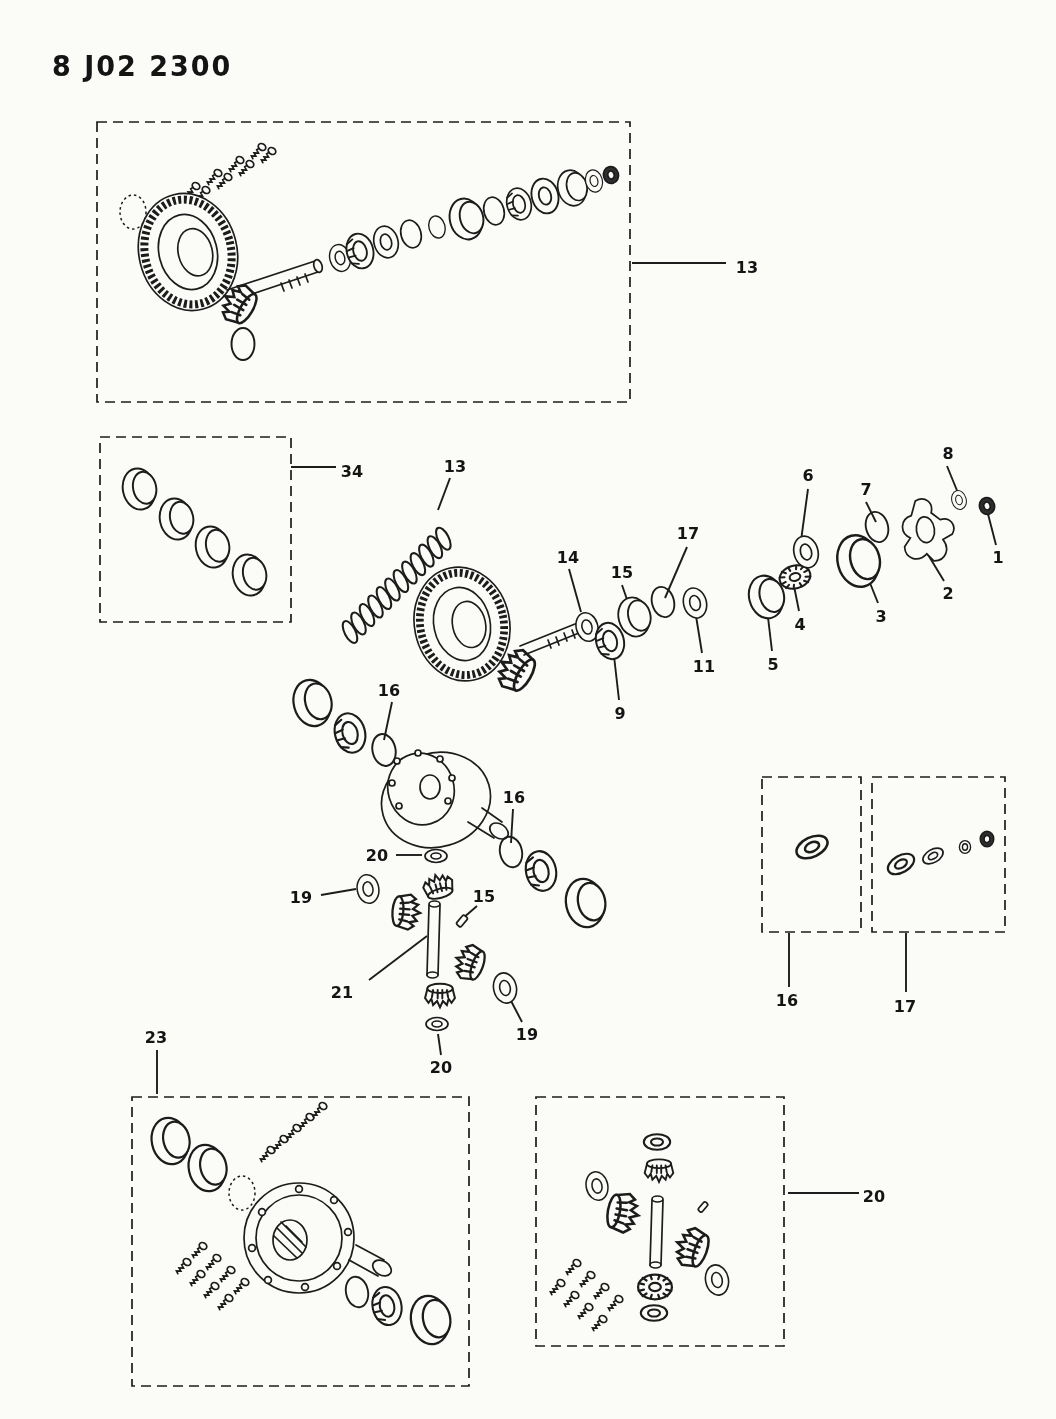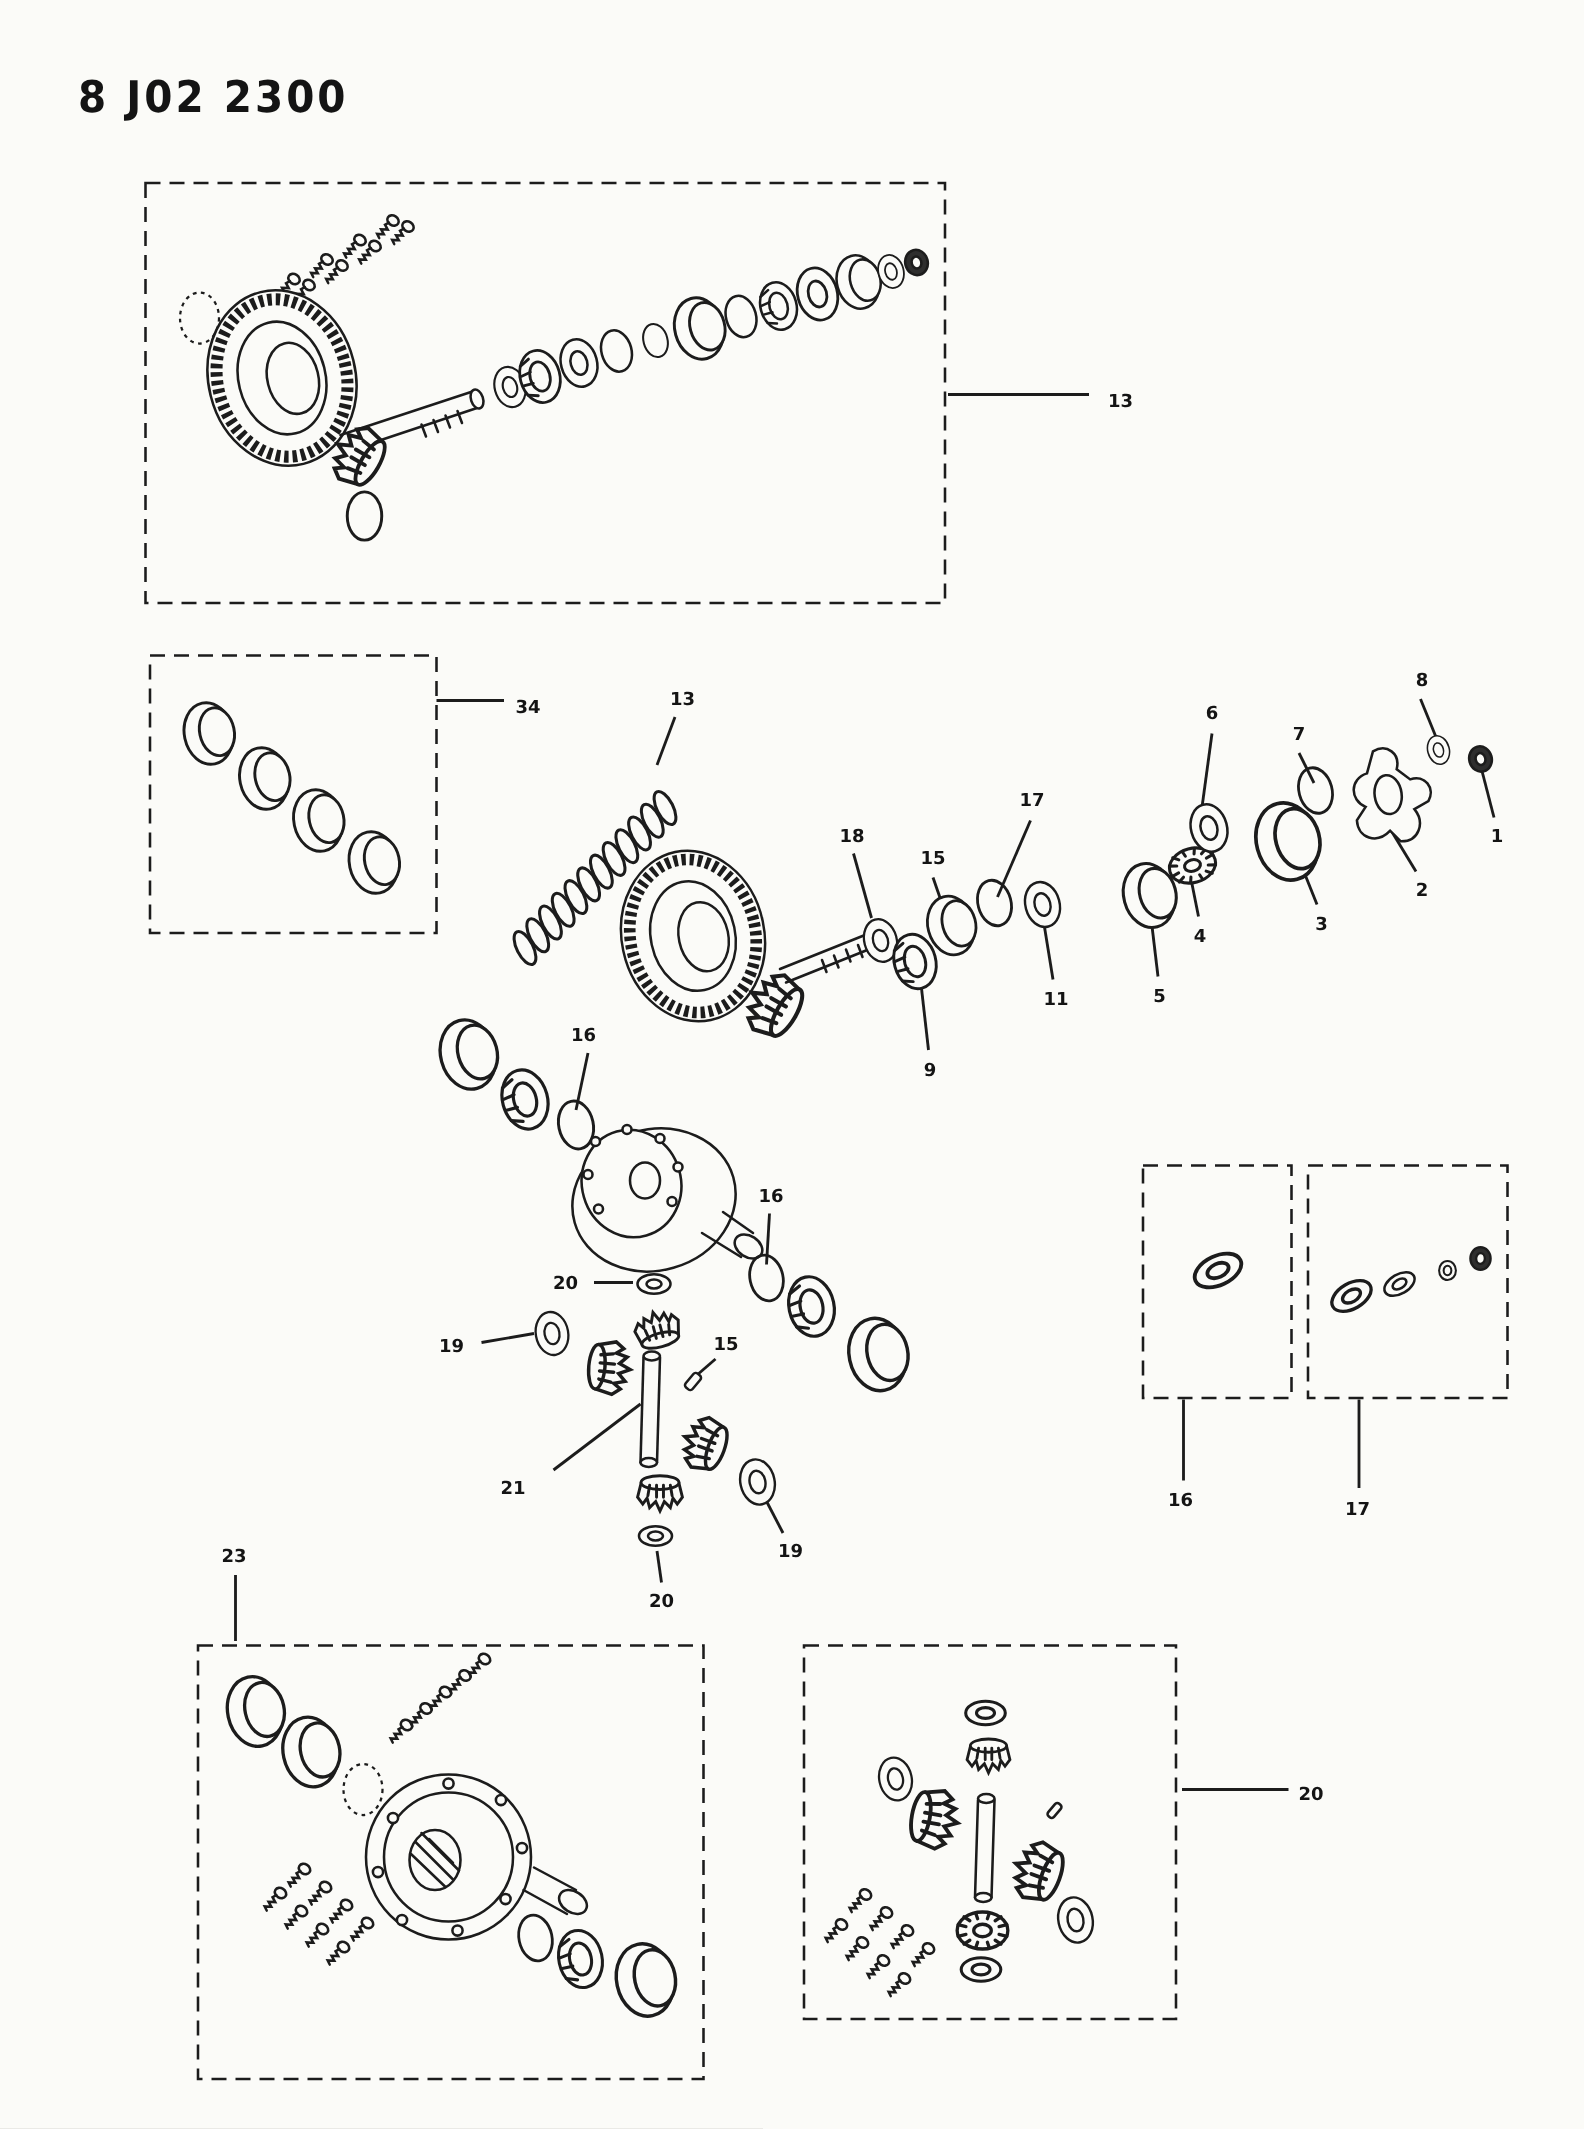--- a/index.html
+++ b/index.html
@@ -1,20 +1,20 @@
 <!DOCTYPE html>
 <html><head>
 <meta charset="utf-8">
 <style>
   html,body{margin:0;padding:0;background:#dededa;}
   .page{position:relative;width:1056px;height:1419px;margin:0 auto;background:#fbfbf8;
         font-family:"DejaVu Sans",sans-serif;overflow:hidden;}
   .code{position:absolute;left:52px;top:50px;font-size:27px;font-weight:700;
         letter-spacing:2px;color:#141414;transform:scaleY(1.08);}
-  .callout{position:absolute;transform:translate(-50%,-50%);font-size:12px;
+  .callout{position:absolute;transform:translate(-50%,-50%);font-size:16px;
         font-weight:700;color:#141414;white-space:nowrap;}
   svg.art{position:absolute;left:0;top:0;width:1056px;height:1419px;}
   .ln{stroke:#1c1c1c;stroke-width:1.7;stroke-linecap:round;}
   .lnD{stroke:#1c1c1c;stroke-width:1.7;fill:#2e2e2e;}
   .f{fill:#fbfbf8;}
   .nf{fill:none;}
   .dash{fill:none;stroke:#1c1c1c;stroke-width:1.7;stroke-dasharray:10 6;}
   .dot{fill:none;stroke:#1c1c1c;stroke-width:1.5;stroke-dasharray:2.5 3;}
   .ld{stroke:#1c1c1c;stroke-width:1.9;fill:none;}
 </style>
@@ -327,21 +327,21 @@
         <use href="#bolt" transform="translate(591,1275) rotate(32)"></use>
         <use href="#bolt" transform="translate(605,1287) rotate(32)"></use>
         <use href="#bolt" transform="translate(619,1299) rotate(32)"></use>
       </g>
     </g>
   </svg>
 
   <div class="callout" style="left:747px;top:267px">13</div>
   <div class="callout" style="left:352px;top:471px">34</div>
   <div class="callout" style="left:455px;top:466px">13</div>
-  <div class="callout" style="left:568px;top:557px">18</div>
+  <div class="callout" style="left:568px;top:557px">14</div>
   <div class="callout" style="left:622px;top:572px">15</div>
   <div class="callout" style="left:688px;top:533px">17</div>
   <div class="callout" style="left:808px;top:475px">6</div>
   <div class="callout" style="left:866px;top:489px">7</div>
   <div class="callout" style="left:948px;top:453px">8</div>
   <div class="callout" style="left:998px;top:557px">1</div>
   <div class="callout" style="left:948px;top:593px">2</div>
   <div class="callout" style="left:881px;top:616px">3</div>
   <div class="callout" style="left:800px;top:624px">4</div>
   <div class="callout" style="left:773px;top:664px">5</div>

